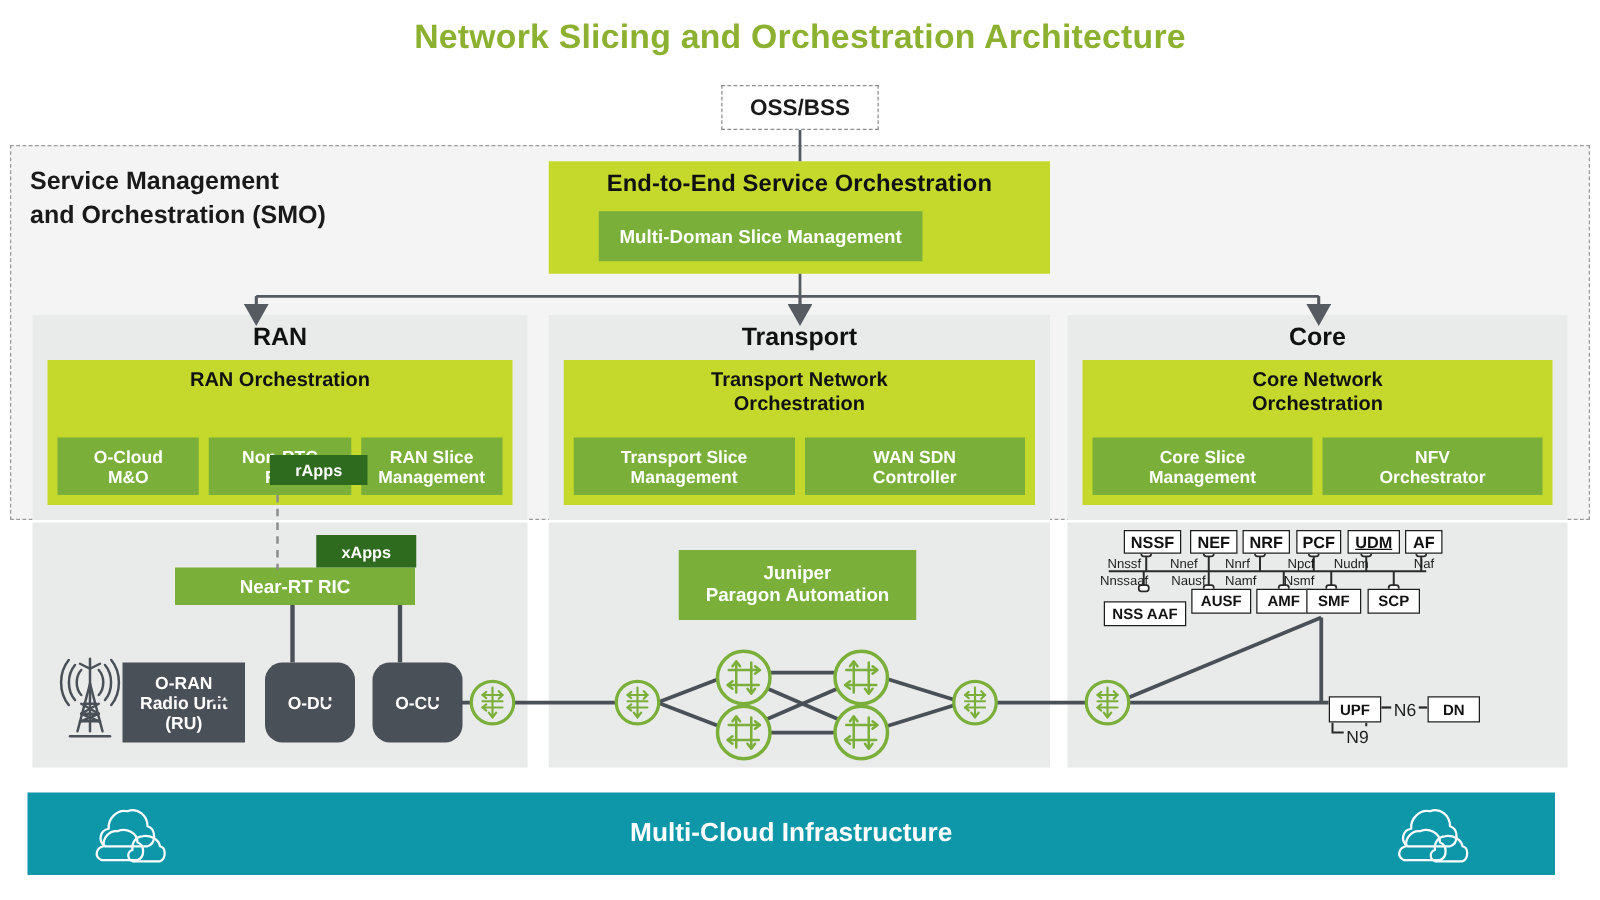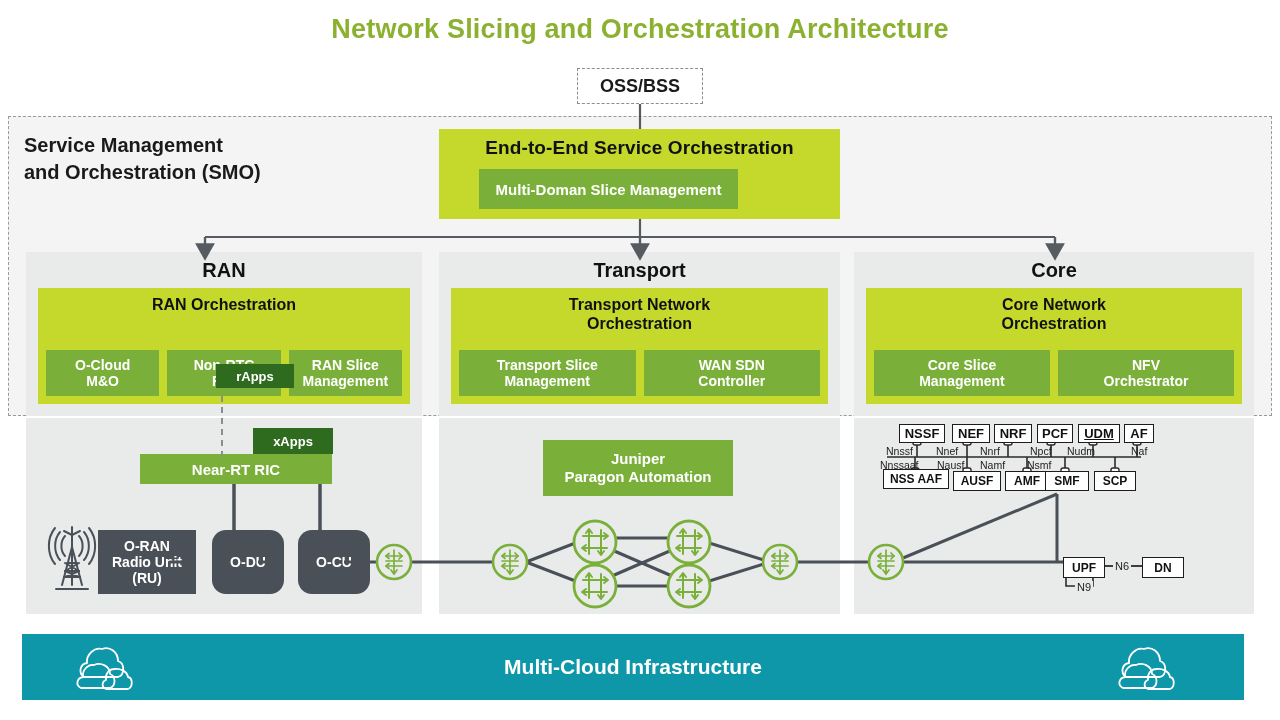--- a/index.html
+++ b/index.html
@@ -149,21 +149,21 @@
     font-size: 10.5px; color: #1d1d1d; white-space: nowrap; z-index: 4;
   }
   .nf-small {
     position: absolute;
     border: 1.4px solid #1d1d1d; background: #fff;
     font-size: 12px; font-weight: bold; color: #111;
     display: flex; align-items: center; justify-content: center;
     height: 20px; z-index: 4;
   }
   .nlabel {
-    position: absolute; font-size: 11px; color: #1d1d1d;
+    position: absolute; font-size: 14px; color: #1d1d1d;
     background: #e9eaea; padding: 0 2px; z-index: 5;
   }
 
   
   .cloudbar {
     position: absolute; left: 22px; top: 634px;
     width: 1222px; height: 66px;
     background: #0e97a8;
     display: flex; align-items: center; justify-content: center;
   }
@@ -273,21 +273,21 @@
     <div class="nf-iface" style="left:126px; top:27px;">Nnrf</div>
     <div class="nf-iface" style="left:176px; top:27px;">Npcf</div>
     <div class="nf-iface" style="left:213px; top:27px;">Nudm</div>
     <div class="nf-iface" style="left:277px; top:27px;">Naf</div>
 
     <div class="nf-iface" style="left:26px;  top:41px;">Nnssaaf</div>
     <div class="nf-iface" style="left:83px;  top:41px;">Nausf</div>
     <div class="nf-iface" style="left:126px; top:41px;">Namf</div>
     <div class="nf-iface" style="left:173px; top:41px;">Nsmf</div>
 
-    <div class="nf-small" style="left:29px;  top:51px; width:66px;text-align:right;">NSS AAF</div>
+    <div class="nf-small" style="left:29px;  top:63px; width:66px;text-align:right;">NSS AAF</div>
     <div class="nf-small" style="left:99px;  top:53px; width:48px;">AUSF</div>
     <div class="nf-small" style="left:151px; top:53px; width:44px;">AMF</div>
     <div class="nf-small" style="left:191px; top:53px; width:44px;">SMF</div>
     <div class="nf-small" style="left:240px; top:53px; width:42px;">SCP</div>
 
     <div class="nf-small" style="left:209px; top:139px; width:42px; height:21px;">UPF</div>
     <div class="nlabel" style="left:259px; top:142px;">N6</div>
     <div class="nf-small" style="left:288px; top:139px; width:42px; height:21px;">DN</div>
     <div class="nlabel" style="left:221px; top:163px;">N9</div>
   </div>

